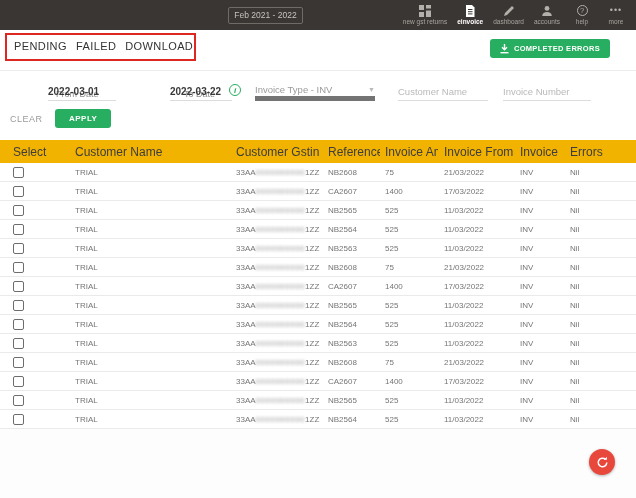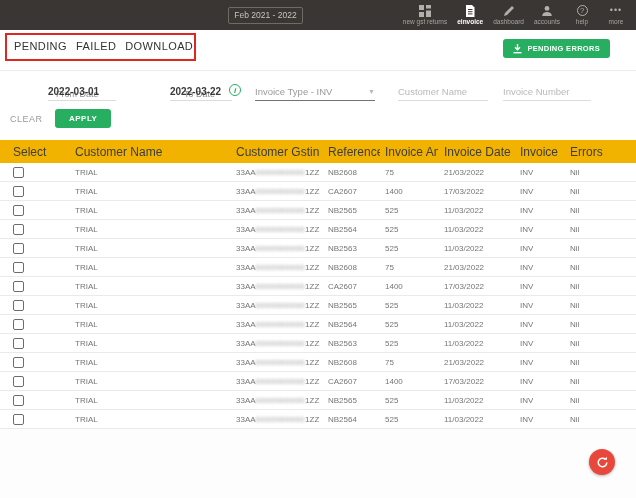--- a/index.html
+++ b/index.html
@@ -24,21 +24,21 @@
   .tabs { position:absolute; left:14px; top:10px; display:flex; gap:9px; }
   .tab { font-size:11px; letter-spacing:0.4px; color:#333; font-weight:500; cursor:pointer; }
   .btn-green { background:#27ae60; color:#fff; border:none; border-radius:3px; font-family:"Liberation Sans", sans-serif; font-weight:bold; cursor:pointer; display:inline-flex; align-items:center; }
   .download-btn { position:absolute; right:26px; top:9px; height:19px; font-size:7.5px; letter-spacing:0.3px; padding:0 10px; gap:5px; }
 
   
   .filters { position:absolute; left:0; top:71px; width:636px; height:69px; background:#fff; }
   .flabel { position:absolute; font-size:9px; color:#8f8f8f; top:18px;margin-left:48px; }
   .finput { position:absolute; top:12px; height:18px; border:none; border-bottom:1px solid #dcdcdc; background:transparent; font-family:"Liberation Sans", sans-serif; font-size:10px; font-weight:bold; color:#3a3a3a; outline:none; }
   .finput::placeholder { color:#b9b9b9; font-weight:normal; font-size:9.5px; }
-  .select-box { position:absolute; top:12px; height:18px; border-bottom:1px solid #737373; font-size:9.5px; color:#9a9a9a; cursor:pointer; display:flex; align-items:center; justify-content:space-between; }
+  .select-box { position:absolute; top:12px; height:18px; border-bottom:5px solid #737373; font-size:9.5px; color:#9a9a9a; cursor:pointer; display:flex; align-items:center; justify-content:space-between; }
   .select-box .caret { font-size:7px; color:#b9b9b9; }
   .info-ico { position:absolute; left:229px; top:13px; width:12px; height:12px; border:1px solid #27ae60; border-radius:50%; color:#27ae60; font-size:8px; line-height:11px; text-align:center; font-style:italic; font-weight:bold; cursor:pointer; }
   .clear-btn { position:absolute; left:10px; top:43px; font-size:9px; letter-spacing:0.5px; color:#9b9b9b; background:none; border:none; cursor:pointer; font-family:"Liberation Sans", sans-serif; }
   .apply-btn { position:absolute; left:55px; top:38px; height:19px; font-size:8px; letter-spacing:0.5px; padding:0 14px; }
 
   
   .tbl { position:absolute; left:0; top:140px; width:636px; }
   .tr { display:grid; grid-template-columns:62px 162px 97px 59px 58px 75px 47px 1fr; align-items:center; }
   .thead { background:#f2b200; height:23px; }
   .thead .td { font-size:12px; font-weight:normal; color:#3d3d3d; }
@@ -120,21 +120,21 @@
       <span class="tab">PENDING</span>
       <span class="tab">FAILED</span>
       <span class="tab">DOWNLOAD</span>
     </div>
     <div class="annotation-box"></div>
     <button class="btn-green download-btn">
       <svg width="9" height="10" viewBox="0 0 9 10">
           <path d="M4.5 0 v5.2 M2 3.2 l2.5 2.5 2.5 -2.5" stroke="#fff" stroke-width="1.4" fill="none"></path>
           <rect x="0.5" y="8" width="8" height="1.4" fill="#fff"></rect>
         </svg>
-      <span>PENDING ERRORS</span>
+      <span>COMPLETED ERRORS</span>
     </button>
   </div>
 
   <div class="filters">
     <span class="flabel" style="left:8px;">From Date</span>
     <input class="finput" style="left: 48px; width: 68px;" value="2022-03-01">
     <span class="flabel" style="left:136px;">To Date</span>
     <input class="finput" style="left: 170px; width: 62px;" value="2022-03-22">
     <span class="info-ico">i</span>
     <div class="select-box" style="left:255px; width:120px;">
@@ -147,21 +147,21 @@
     <button class="btn-green apply-btn">APPLY</button>
   </div>
 
   <div class="tbl">
     <div class="tr thead">
       <span class="td c1">Select</span>
       <span class="td c2">Customer Name</span>
       <span class="td c3">Customer Gstin</span>
       <span class="td c4">Reference Number</span>
       <span class="td c5">Invoice Amount</span>
-      <span class="td c6">Invoice Date</span>
+      <span class="td c6">Invoice From</span>
       <span class="td c7">Invoice Type</span>
       <span class="td c8">Errors</span>
     </div>
     <div>
 
         <div class="tr row">
           <span class="td c1">
             <input type="checkbox" class="cb" style="">
           </span>
           <span class="td c2">TRIAL</span>

